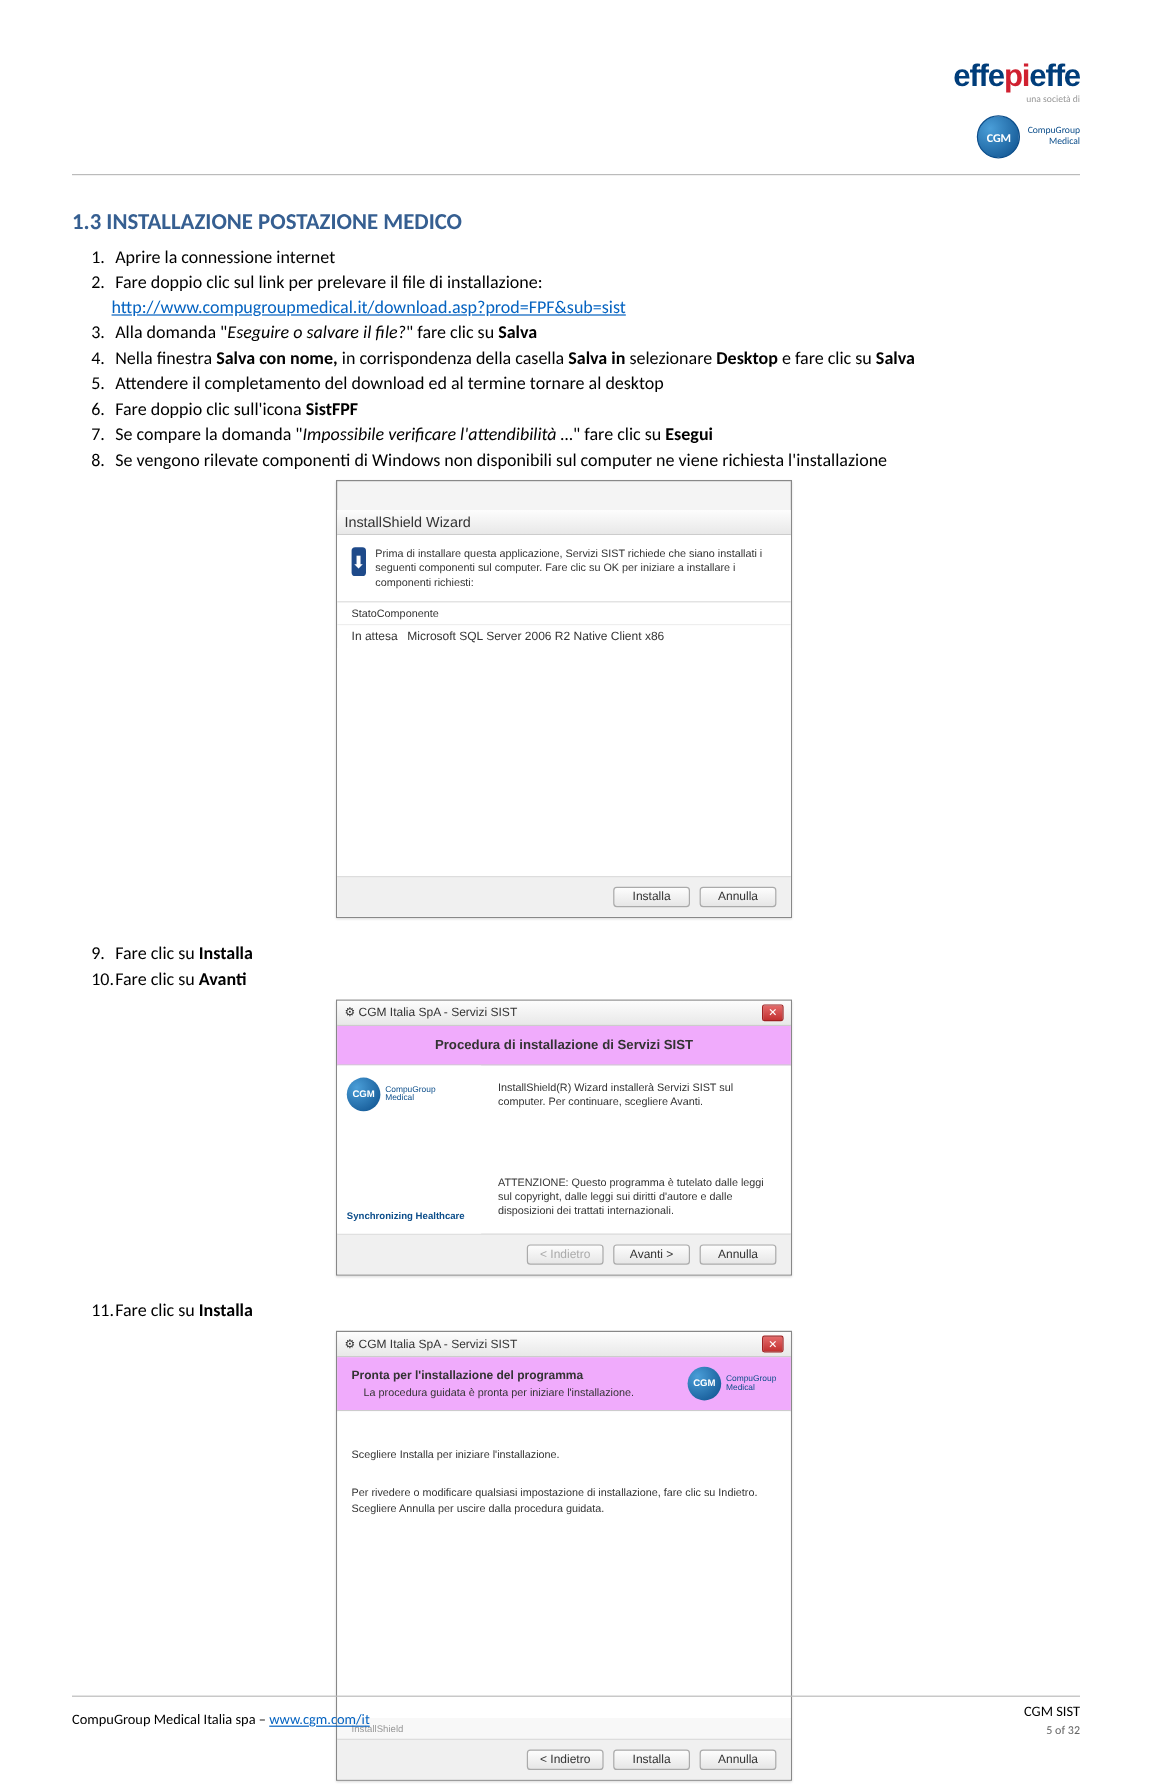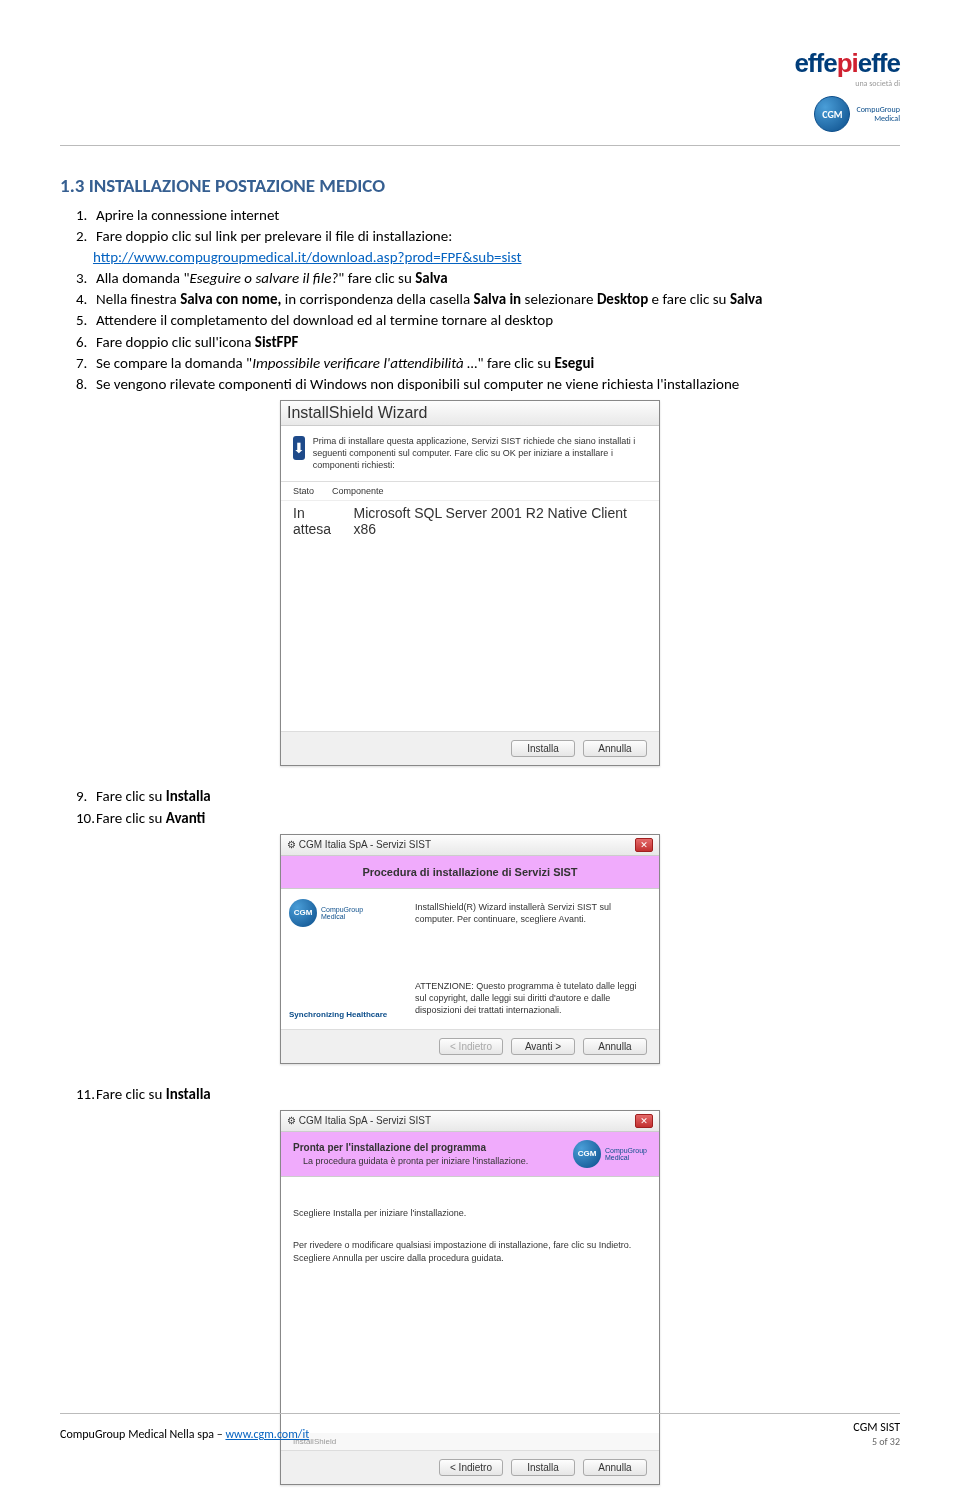--- a/index.html
+++ b/index.html
@@ -85,23 +85,22 @@
       color: #fff;
       display: flex; align-items: center; justify-content: center;
       font-size: 14px;
     }
     .d1-top .msg { font-size: 9px; line-height: 1.3; }
     .d1-headers {
       padding: 4px 12px;
       font-size: 9px;
       border-bottom: 1px solid #eee;
       display: flex;
-      gap: 18px;
-    }
-    .d1-row { padding: 4px 12px; font-size: 14px; display: flex; gap: 8px; }
+    }
+    .d1-row { padding: 4px 12px; font-size: 10px; display: flex; gap: 8px; }
     .d1-spacer { height: 190px; background:#fff; }
     .btnrow {
       padding: 8px 12px;
       background: #f0f0f0;
       border-top: 1px solid #ddd;
       display: flex;
       justify-content: flex-end;
       gap: 8px;
     }
     .winbtn {
@@ -156,21 +155,21 @@
       padding-top: 6px;
       display: flex;
       justify-content: space-between;
       align-items: center;
       font-size: 12px;
     }
     .footer .right { text-align: right; }
     .footer .pg { font-size: 10px; color: #666; margin-top: 1px;}
     .d2 { width: 380px; }
     .d3 { width: 380px; }
-    .d1 .titlebar { font-size: 16px; }
+    .d1 .titlebar { font-size: 12px; margin-top: 24px; }
     .tight li { margin-bottom: 1px; }
   </style>
 </head>
 <body>
 
 <div class="header-logos">
   <div class="logo-effepieffe">
     <span class="blue">effe</span><span class="red">pi</span><span class="blue">effe</span>
   </div>
   <div class="logo-sub">una società di</div>
@@ -208,21 +207,21 @@
       <div class="d1-top">
         <div class="icon">⬇</div>
         <div class="msg">Prima di installare questa applicazione, Servizi SIST richiede che siano installati i seguenti componenti sul computer. Fare clic su OK per iniziare a installare i componenti richiesti:</div>
       </div>
       <div class="d1-headers">
         <span>Stato</span>
         <span>Componente</span>
       </div>
       <div class="d1-row">
         <span>In attesa</span>
-        <span>Microsoft SQL Server 2001 R2 Native Client x86</span>
+        <span>Microsoft SQL Server 2006 R2 Native Client x86</span>
       </div>
       <div class="d1-spacer"></div>
       <div class="btnrow">
         <div class="winbtn">Installa</div>
         <div class="winbtn">Annulla</div>
       </div>
     </div>
   </div>
 
   <ol class="tight">
@@ -296,19 +295,19 @@
       <div class="winbtn">&lt; Indietro</div>
       <div class="winbtn">Installa</div>
       <div class="winbtn">Annulla</div>
     </div>
   </div>
 
 </div>
 
 <div class="footer">
   <div>
-    <span>CompuGroup Medical Nella spa – </span><a class="link">www.cgm.com/it</a>
+    <span>CompuGroup Medical Italia spa – </span><a class="link">www.cgm.com/it</a>
   </div>
   <div class="right">
     <div>CGM SIST</div>
     <div class="pg">5 of 32</div>
   </div>
 </div>
 
 </body></html>

